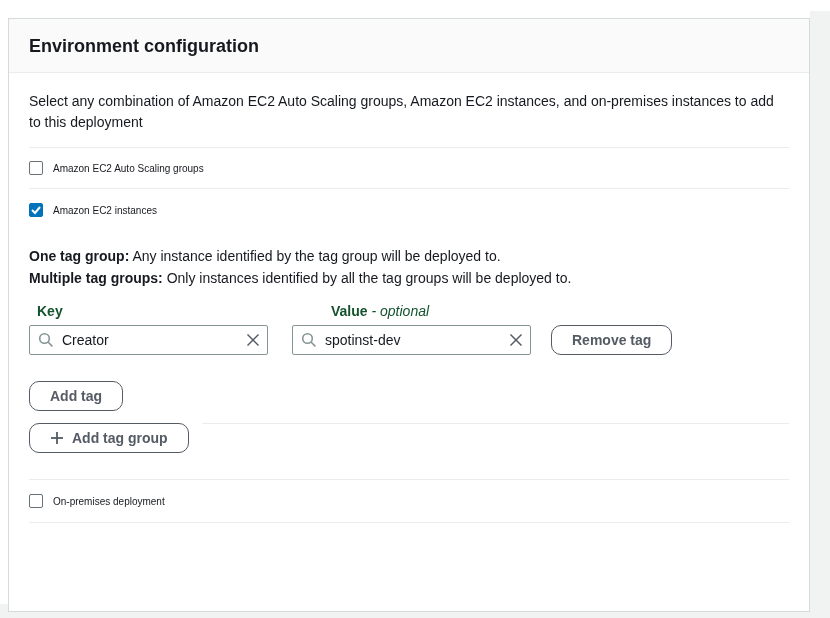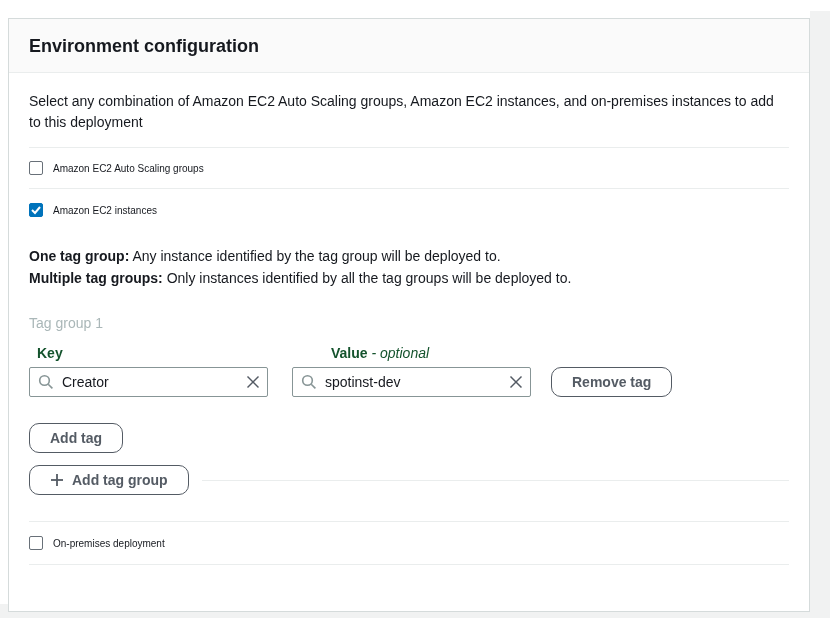--- a/index.html
+++ b/index.html
@@ -48,21 +48,21 @@
   .clear-btn { position:absolute; right:6px; top:6px; width:18px; height:18px; border:none;
                background:transparent; cursor:pointer; padding:0; line-height:0; }
 
   .btn { display:inline-flex; align-items:center; justify-content:center; gap:8px;
          background:#fff; border:1px solid #545b64; border-radius:10px; color:#545b64;
          font-family:"Liberation Sans", sans-serif; font-size:14px; font-weight:700;
          height:30px; padding:0 20px; cursor:pointer; }
   .btn-remove { margin-left:20px; }
   .btn-addtag { margin-top:26px; }
 
-  .addgroup-row { display:flex; align-items:center; margin-top:12px; }
+  .addgroup-row { display:flex; align-items:flex-start; margin-top:12px; }
   .addgroup-row .rule { flex:1; border-top:1px solid #eaeded; margin-left:13px; }
 
   .divider.after-group { margin-top:26px; }
   .divider.bottom { margin-bottom:0; }
   .bottom-pad { height:15px; }
 </style>
 </head>
 <body>
 
 <div class="bg-right"></div>
@@ -94,21 +94,20 @@
           </svg>
       </span>
       <span class="cb-label">Amazon EC2 instances</span>
     </div>
 
     <div class="help">
       <div><b>One tag group:</b><span> Any instance identified by the tag group will be deployed to.</span></div>
       <div><b>Multiple tag groups:</b><span> Only instances identified by all the tag groups will be deployed to.</span></div>
     </div>
 
-    <div class="tag-group-title">Tag group 1</div>
 
     <div class="labels-row">
       <div class="field-label label-key">Key</div>
       <div class="field-label label-value">
         <span>Value</span> <span class="opt">- optional</span>
       </div>
     </div>
 
     <div class="inputs-row">
       <div class="input-wrap">

